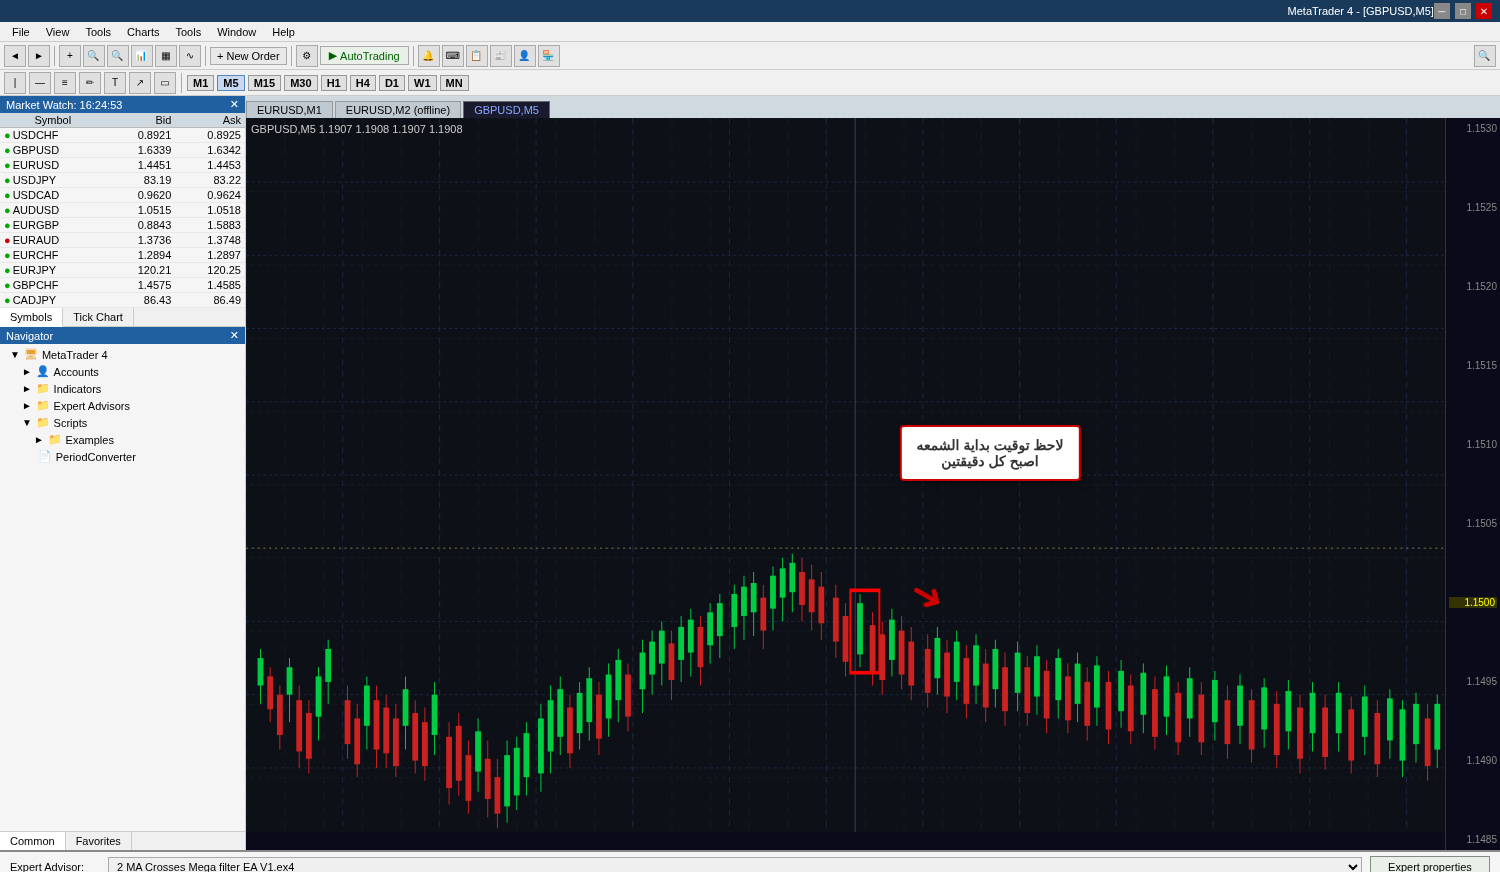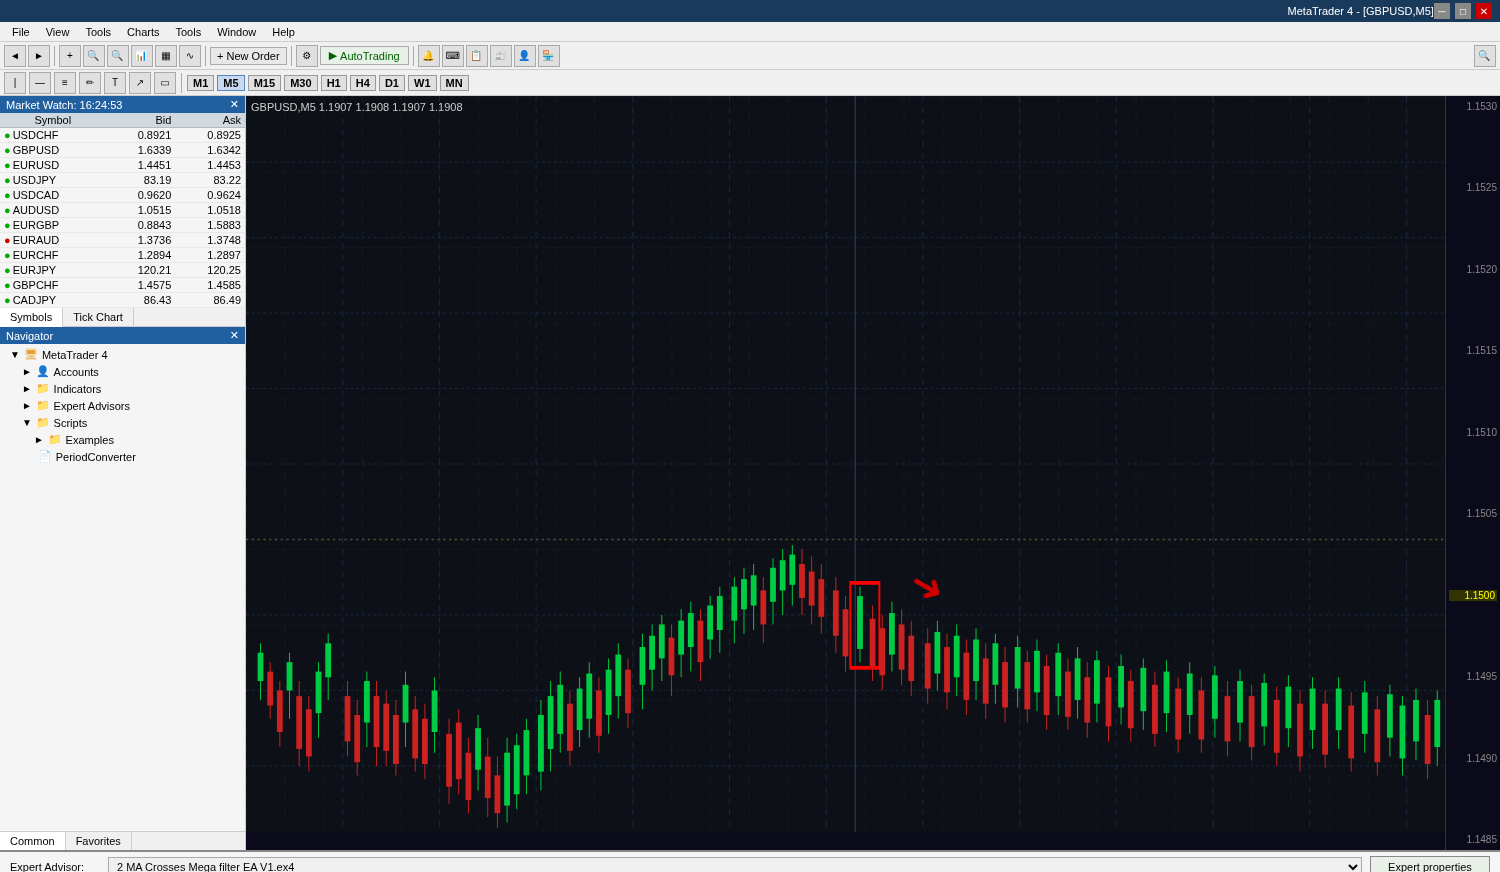--- a/index.html
+++ b/index.html
@@ -301,20 +301,25 @@
     </div>
 
     <div id="nav-bottom-tabs">
       <div class="tab active">Common</div>
       <div class="tab">Favorites</div>
     </div>
   </div>
 
   <div id="chart-container">
 
+    <div id="chart-tabs">
+      <div class="chart-tab">EURUSD,M1</div>
+      <div class="chart-tab">EURUSD,M2 (offline)</div>
+      <div class="chart-tab active">GBPUSD,M5</div>
+    </div>
 
     <div id="chart-main">
       <div id="chart-title">GBPUSD,M5 1.1907 1.1908 1.1907 1.1908</div>
 
       <svg id="chart-svg" viewBox="0 0 1240 390" preserveAspectRatio="none" style="position:absolute;left:0;top:0;right:55px;bottom:18px;width:calc(100% - 55px);height:calc(100% - 18px);">
 
         <defs>
           <pattern id="grid" width="40" height="40" patternUnits="userSpaceOnUse">
             <path d="M 40 0 L 0 0 0 40" fill="none" stroke="#1a2a3a" stroke-width="0.5" stroke-dasharray="4,4"></path>
           </pattern>
@@ -602,20 +607,24 @@
         <span class="price-label">1.1520</span>
         <span class="price-label">1.1515</span>
         <span class="price-label">1.1510</span>
         <span class="price-label">1.1505</span>
         <span class="price-label current">1.1500</span>
         <span class="price-label">1.1495</span>
         <span class="price-label">1.1490</span>
         <span class="price-label">1.1485</span>
       </div>
 
+      <div class="chart-annotation" style="top: 42%; left: 55%; transform: translateX(-20%);">
+        <div>لاحظ توقيت بداية الشمعه</div>
+        <div>اصبح كل دقيقتين</div>
+      </div>
 
       <div style="position:absolute; top:62%; left:53%; color:#cc0000; font-size:40px; transform:rotate(30deg);">➜</div>
 
       <div id="time-scale">
         <span style="margin-right:35px">31 Aug 17:52</span>
         <span style="margin-right:35px">31 Aug 18:08</span>
         <span style="margin-right:35px">31 Aug 18:24</span>
         <span style="margin-right:35px">31 Aug 18:40</span>
         <span style="margin-right:35px">31 Aug 18:56</span>
         <span style="margin-right:35px">31 Aug 19:12</span>

